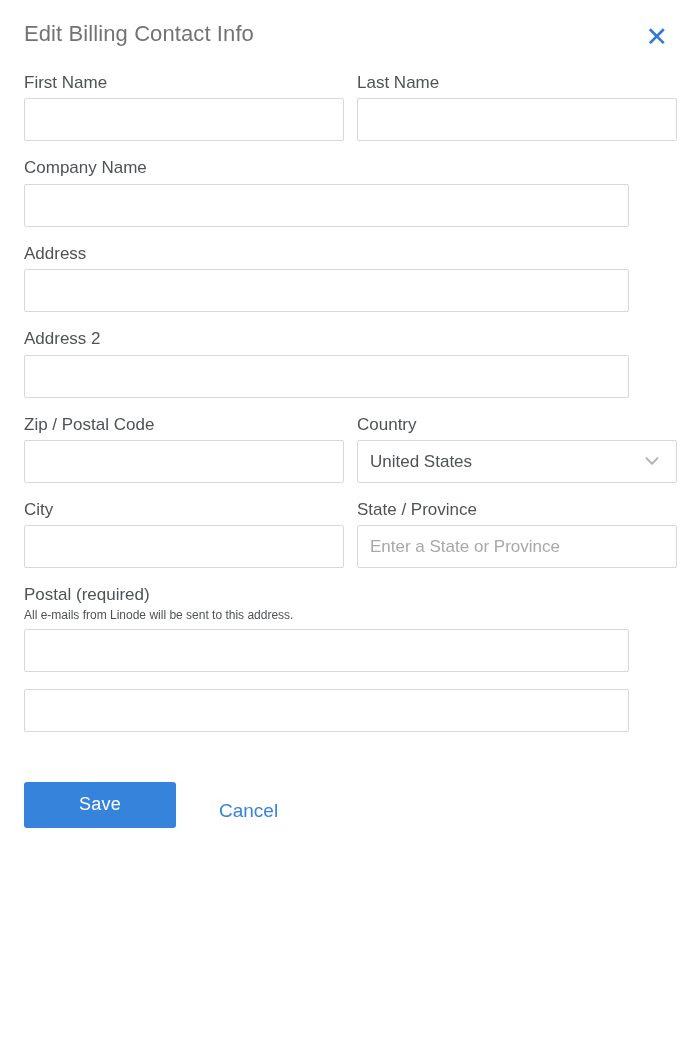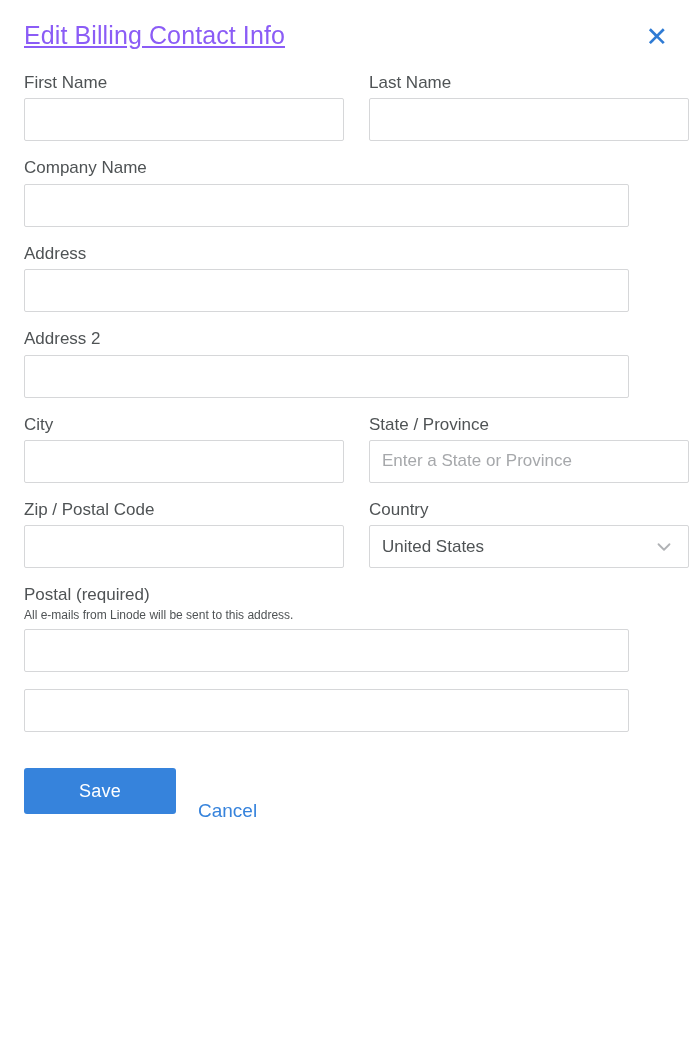--- a/index.html
+++ b/index.html
@@ -20,26 +20,25 @@
     background: #ffffff;
     overflow: hidden;
   }
   .title-row {
     display: flex;
     align-items: flex-start;
     justify-content: space-between;
     margin-bottom: 22px;
   }
   .dialog-title {
-    font-size: 25px;
+    font-size: 22px;
     font-weight: 400;
-    color: #8b5cf6;
+    color: #737373;
     line-height: 1.1;
     letter-spacing: 0.1px;
-    text-decoration: underline;
   }
   .close-btn {
     font-size: 27px;
     line-height: 1;
     color: #2f7bd4;
     cursor: pointer;
     font-weight: 400;
     padding: 0 2px;
     margin-top: 2px;
     user-select: none;
@@ -69,21 +68,21 @@
     padding: 0 12px;
     font-family: "Liberation Sans", sans-serif;
     outline: none;
   }
   .input::placeholder {
     color: #a6a8ab;
     font-size: 17px;
   }
   .row {
     display: flex;
-    gap: 25px;
+    gap: 13px;
   }
   .col-half { width: 320px; flex: none; }
   .col-wide { width: 605px; }
   .field { margin-bottom: 17px; }
   .select-wrap {
     position: relative;
     width: 100%;
   }
   .select-wrap .chev {
     position: absolute;
@@ -95,22 +94,22 @@
     display: flex;
   }
   select.input {
     appearance: none;
     -webkit-appearance: none;
     padding-right: 36px;
     cursor: pointer;
   }
   .actions {
     display: flex;
-    align-items: center;
-    gap: 12px;
+    align-items: flex-end;
+    gap: 33px;
     margin-top: 23px;
   }
   .save-btn {
     background: #3683dc;
     color: #ffffff;
     border: none;
     border-radius: 3px;
     font-size: 18px;
     font-family: "Liberation Sans", sans-serif;
     height: 46px;
@@ -156,31 +155,20 @@
   </div>
 
   <div class="field">
     <div class="field-label">Address</div>
     <input class="input col-wide" type="text" placeholder="" style="">
   </div>
 
   <div class="field">
     <div class="field-label">Address 2</div>
     <input class="input col-wide" type="text" placeholder="" style="">
-  </div>
-
-  <div class="row">
-    <div class="field col-half">
-      <div class="field-label">City</div>
-      <input class="input" type="text" placeholder="" style="">
-    </div>
-    <div class="field col-half">
-      <div class="field-label">State / Province</div>
-      <input class="input" type="text" placeholder="Enter a State or Province" style="">
-    </div>
   </div>
 
   <div class="row">
     <div class="field col-half">
       <div class="field-label">Zip / Postal Code</div>
       <input class="input" type="text" placeholder="" style="">
     </div>
     <div class="field col-half">
       <div class="field-label">Country</div>
       <div class="select-wrap">
@@ -189,20 +177,31 @@
         </select>
         <span class="chev">
           <svg width="22" height="22" viewBox="0 0 24 24" fill="none" stroke="currentColor" stroke-width="2" stroke-linecap="round" stroke-linejoin="round">
               <polyline points="6 9 12 15 18 9"></polyline>
             </svg>
         </span>
       </div>
     </div>
   </div>
 
+  <div class="row">
+    <div class="field col-half">
+      <div class="field-label">City</div>
+      <input class="input" type="text" placeholder="" style="">
+    </div>
+    <div class="field col-half">
+      <div class="field-label">State / Province</div>
+      <input class="input" type="text" placeholder="Enter a State or Province" style="">
+    </div>
+  </div>
+
   <div class="field">
     <div class="field-label">Postal (required)</div>
     <div class="helper-text">All e-mails from Linode will be sent to this address.</div>
     <input class="input col-wide" type="text" placeholder="" style="">
   </div>
 
   <div class="field">
     <input class="input col-wide" type="text" placeholder="" style="">
   </div>
 

